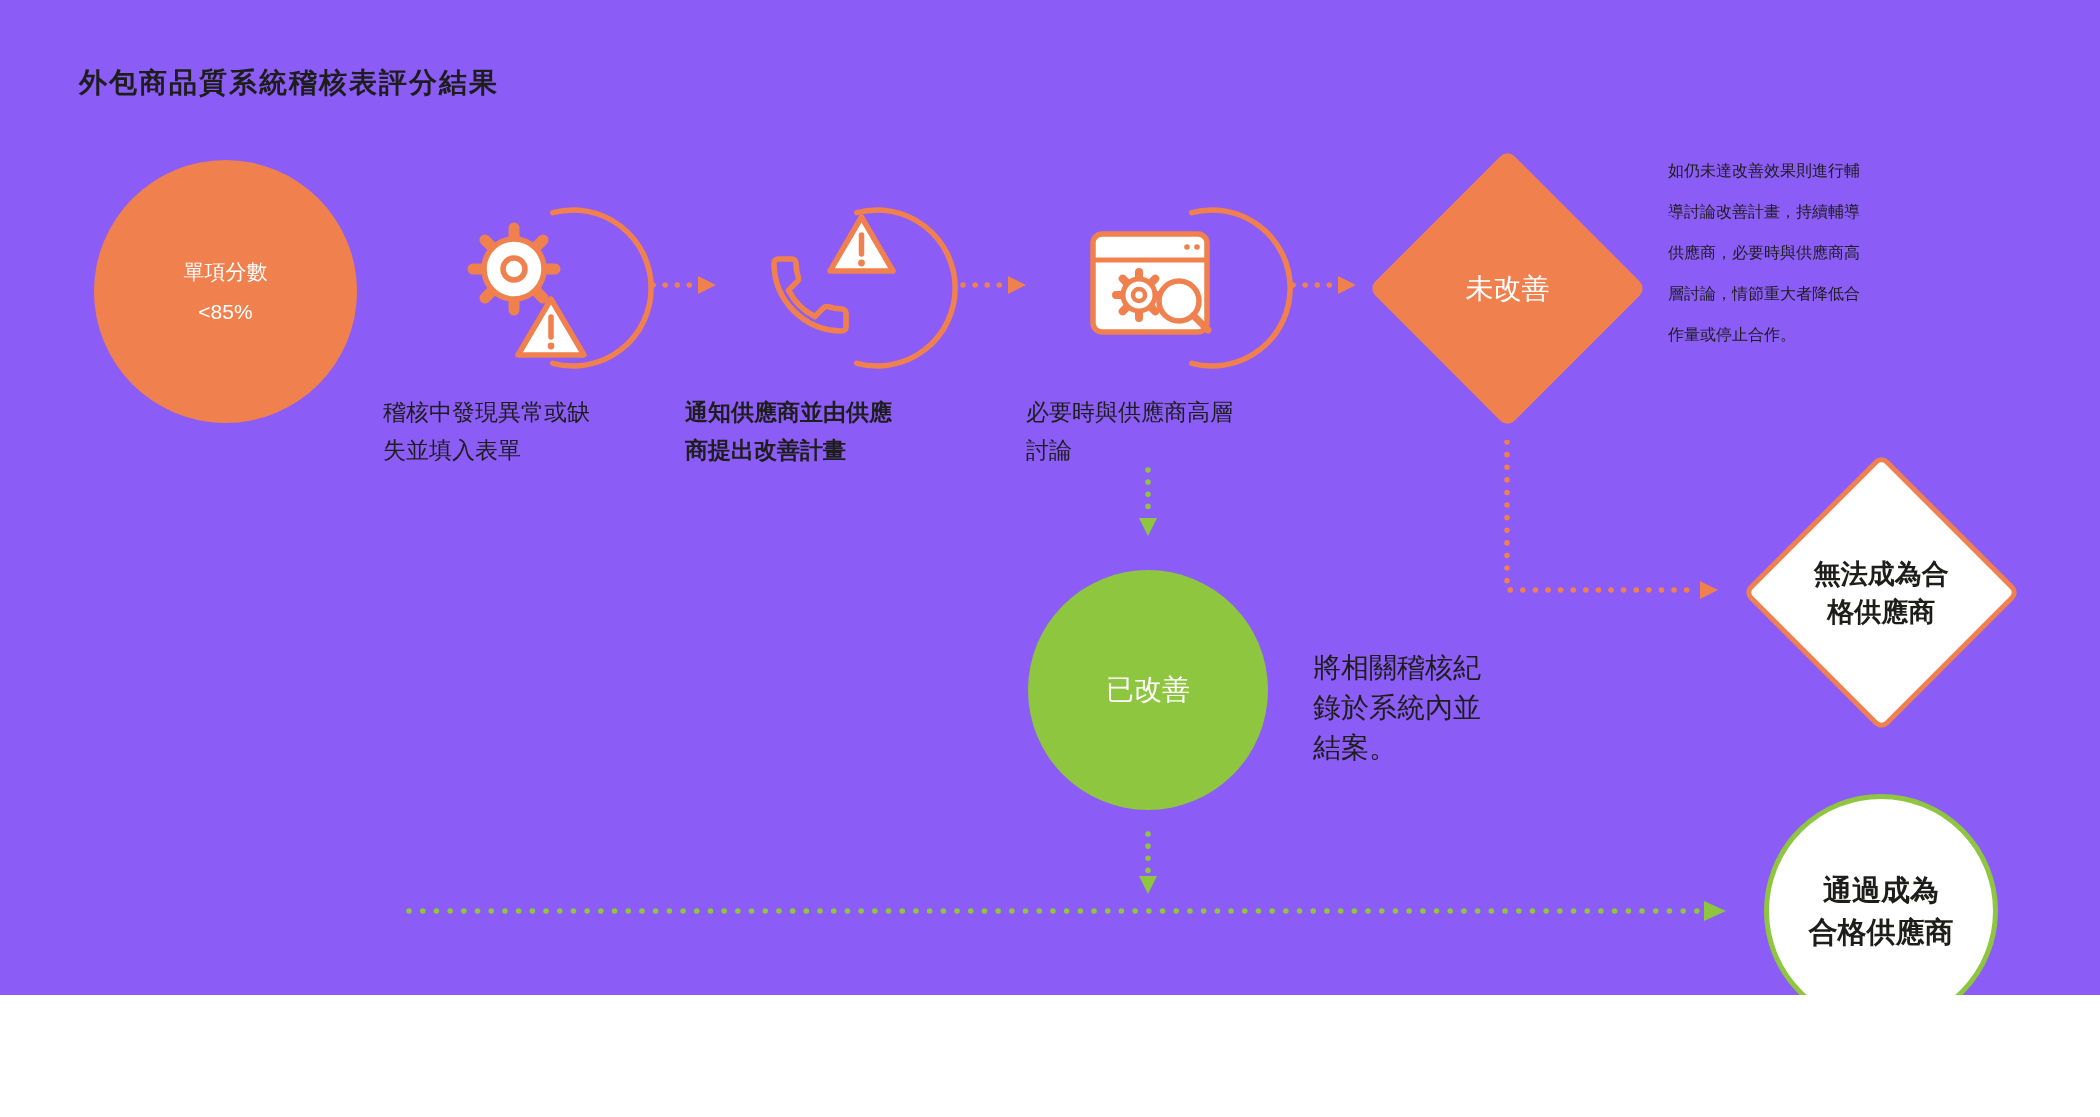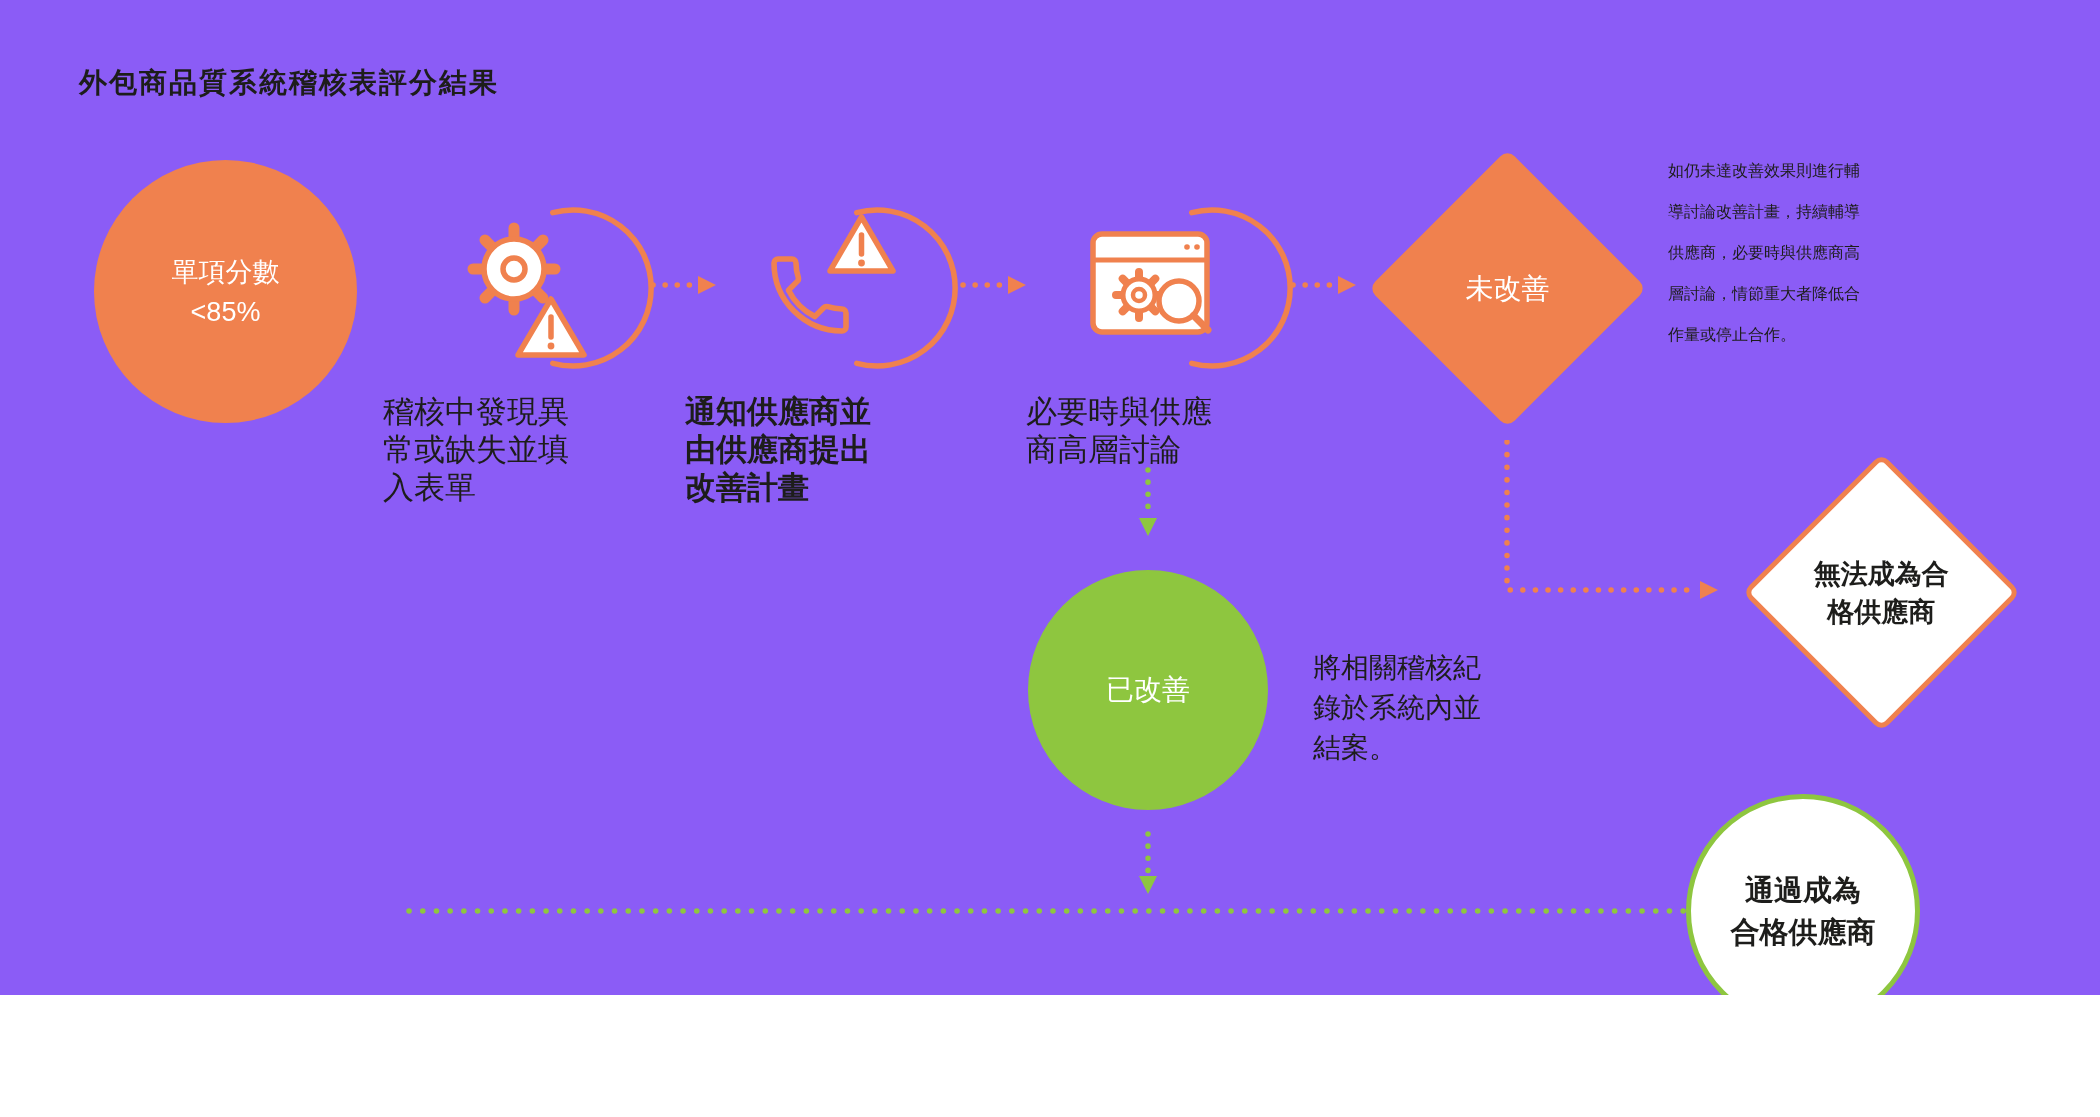--- a/index.html
+++ b/index.html
@@ -14,39 +14,39 @@
   }
   .title{
     position:absolute;left:79px;top:64px;font-size:28px;font-weight:700;letter-spacing:2px;color:var(--ink);
   }
   
   .circle{
     position:absolute;border-radius:50%;display:flex;flex-direction:column;align-items:center;justify-content:center;text-align:center;
   }
   .filled-orange{background:var(--orange);color:#fff;}
   .filled-green{background:var(--green);color:#fff;}
-  .circle-line{display:block;font-size:27px;line-height:40px;font-weight:500;}
+  .circle-line{display:block;font-size:21px;line-height:40px;font-weight:500;}
   #single-score{left:94px;top:160px;width:263px;height:263px;}
   #total-score{left:94px;top:779px;width:263px;height:263px;}
   #improved{left:1028px;top:570px;width:240px;height:240px;}
   #improved .circle-line{font-size:28px;font-family:Liberation Serif, serif;}
-  #qualified{left:1686px;top:794px;width:234px;height:234px;background:#fff;border:5px solid var(--green);color:var(--ink);}
+  #qualified{left:1764px;top:794px;width:234px;height:234px;background:#fff;border:5px solid var(--green);color:var(--ink);}
   #qualified .circle-line{font-size:29px;font-weight:700;line-height:42px;}
   
   .diamond{
     position:absolute;transform:rotate(45deg);display:flex;align-items:center;justify-content:center;border-radius:10px;
   }
   #not-improved{left:1409px;top:190px;width:197px;height:197px;background:var(--orange);}
   #not-improved .diamond-label{transform:rotate(-45deg);color:#fff;font-size:28px;font-weight:500;white-space:nowrap;}
   #disqualified{left:1783px;top:494px;width:197px;height:197px;background:#fff;border:5px solid var(--orange);}
   #disqualified .diamond-label{transform:rotate(-45deg);text-align:center;}
   #disqualified .diamond-line{display:block;color:var(--ink);font-size:27px;font-weight:700;line-height:38px;white-space:nowrap;}
   
   .step-caption{
-    position:absolute;width:216px;font-size:31px;line-height:38px;color:var(--ink);
+    position:absolute;width:216px;font-size:23px;line-height:38px;color:var(--ink);
   }
   #caption-1{left:383px;top:393px;}
   #caption-2{left:685px;top:393px;font-weight:bold;}
   #caption-3{left:1026px;top:393px;}
   .note{position:absolute;color:var(--ink);}
   #note-not-improved{left:1668px;top:150px;width:198px;font-size:16px;line-height:41px;}
   #note-improved{left:1313px;top:648px;width:190px;font-size:28px;line-height:40px;}
   
   .flow-icon{position:absolute;width:210px;height:170px;}
   #icon-1{left:448px;top:203px;}

